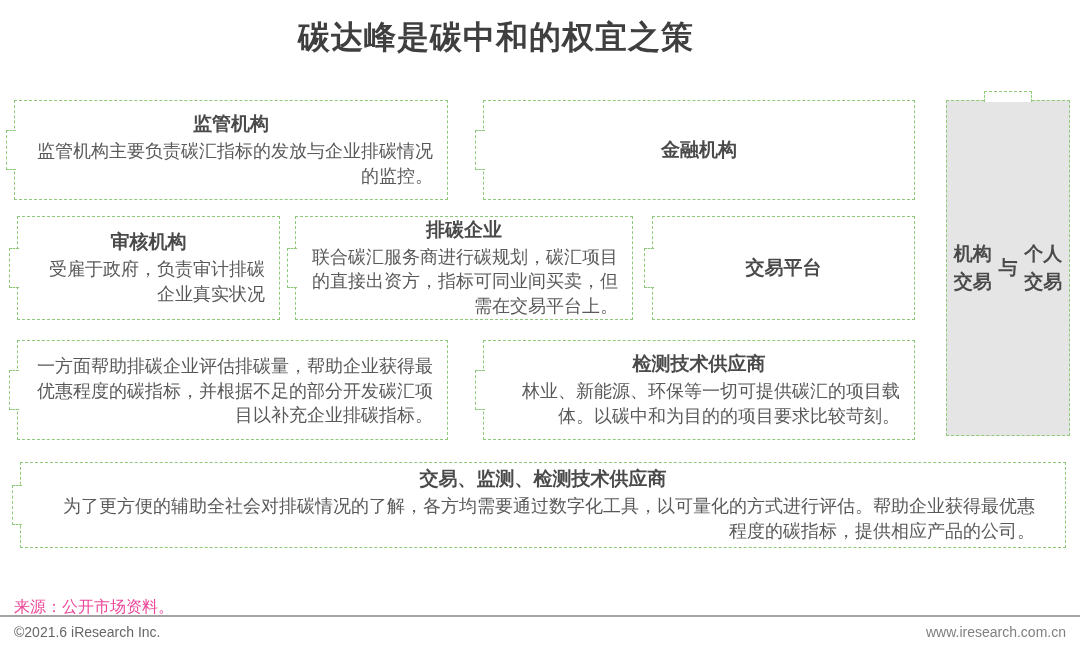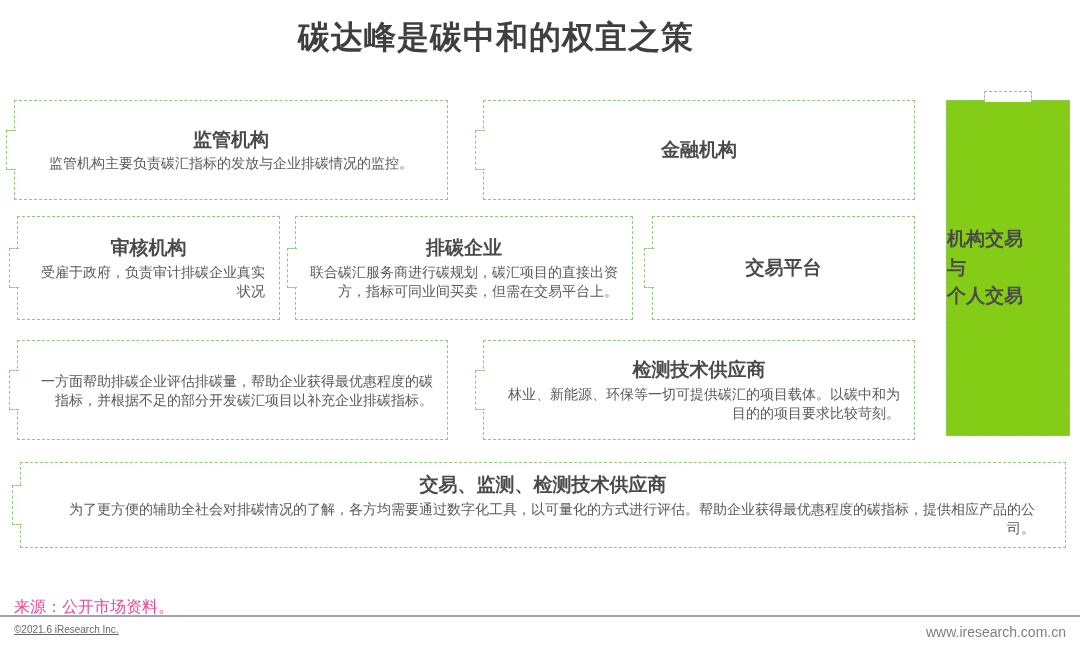--- a/index.html
+++ b/index.html
@@ -24,30 +24,30 @@
     left:-9px;top:50%;transform:translateY(-50%);
     width:10px;height:40px;
     border:1px dashed #8dc87b;border-right:none;
   }
   .notch-top{
     top:-10px;left:50%;transform:translateX(-50%);
     width:48px;height:11px;
     border:1px dashed #8dc87b;border-bottom:none;
   }
   .box-title{font-size:19px;font-weight:bold;color:#4a4a4a;line-height:1.35;}
-  .box-body{font-size:14px;color:#595959;line-height:1.38;margin-top:2px;}
+  .box-body{font-size:18px;color:#595959;line-height:1.38;margin-top:2px;}
   .side-box{
-    position:absolute;background:#84cc16;border:1px dashed #8dc87b;
-    display:flex;flex-direction:column;justify-content:center;align-items:flex-start;
+    position:absolute;background:#e5e5e5;border:1px dashed #8dc87b;
+    display:flex;flex-direction:row;justify-content:center;align-items:center;
     box-sizing:border-box;text-align:center;
   }
   .side-line{font-size:19px;font-weight:bold;color:#4a4a4a;line-height:1.5;}
   .footer-source{position:absolute;left:14px;top:597px;font-size:16px;color:#ec4899;}
   .footer-divider{position:absolute;left:0;top:615px;width:1080px;height:2px;background:#a3a3a3;}
-  .footer-copyright{position:absolute;left:14px;top:624px;font-size:10px;color:#666666;text-decoration:underline;}
+  .footer-copyright{position:absolute;left:14px;top:624px;font-size:14px;color:#666666;}
   .footer-website{position:absolute;right:14px;top:624px;font-size:14px;color:#7f7f7f;}
 </style>
 </head>
 <body>
 
 <div class="stage">
 
   <div class="page-title">碳达峰是碳中和的权宜之策</div>
 
   <div class="box" style="left:14px;top:100px;width:434px;height:100px;">

